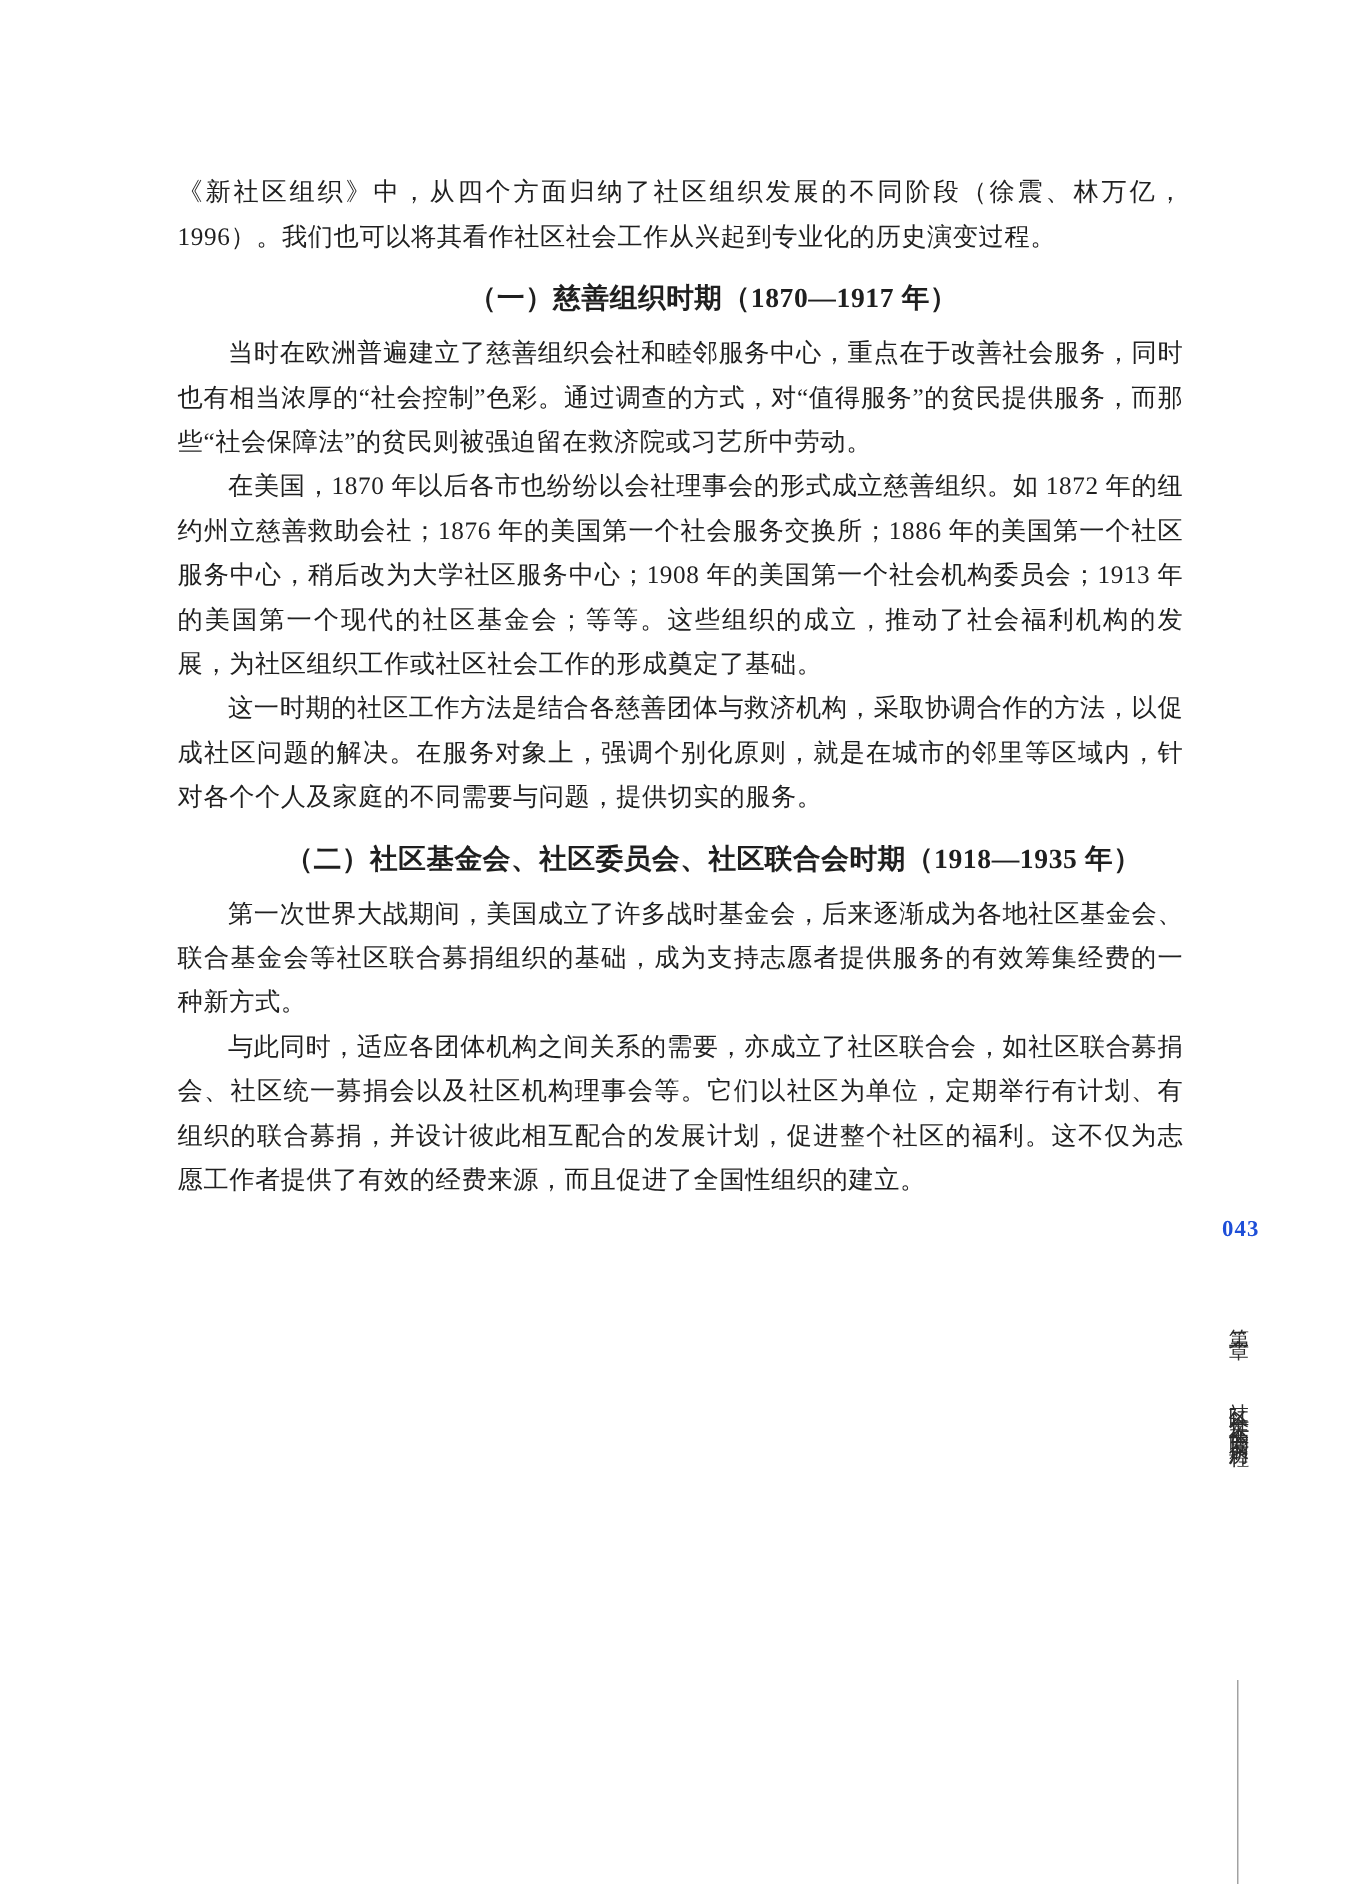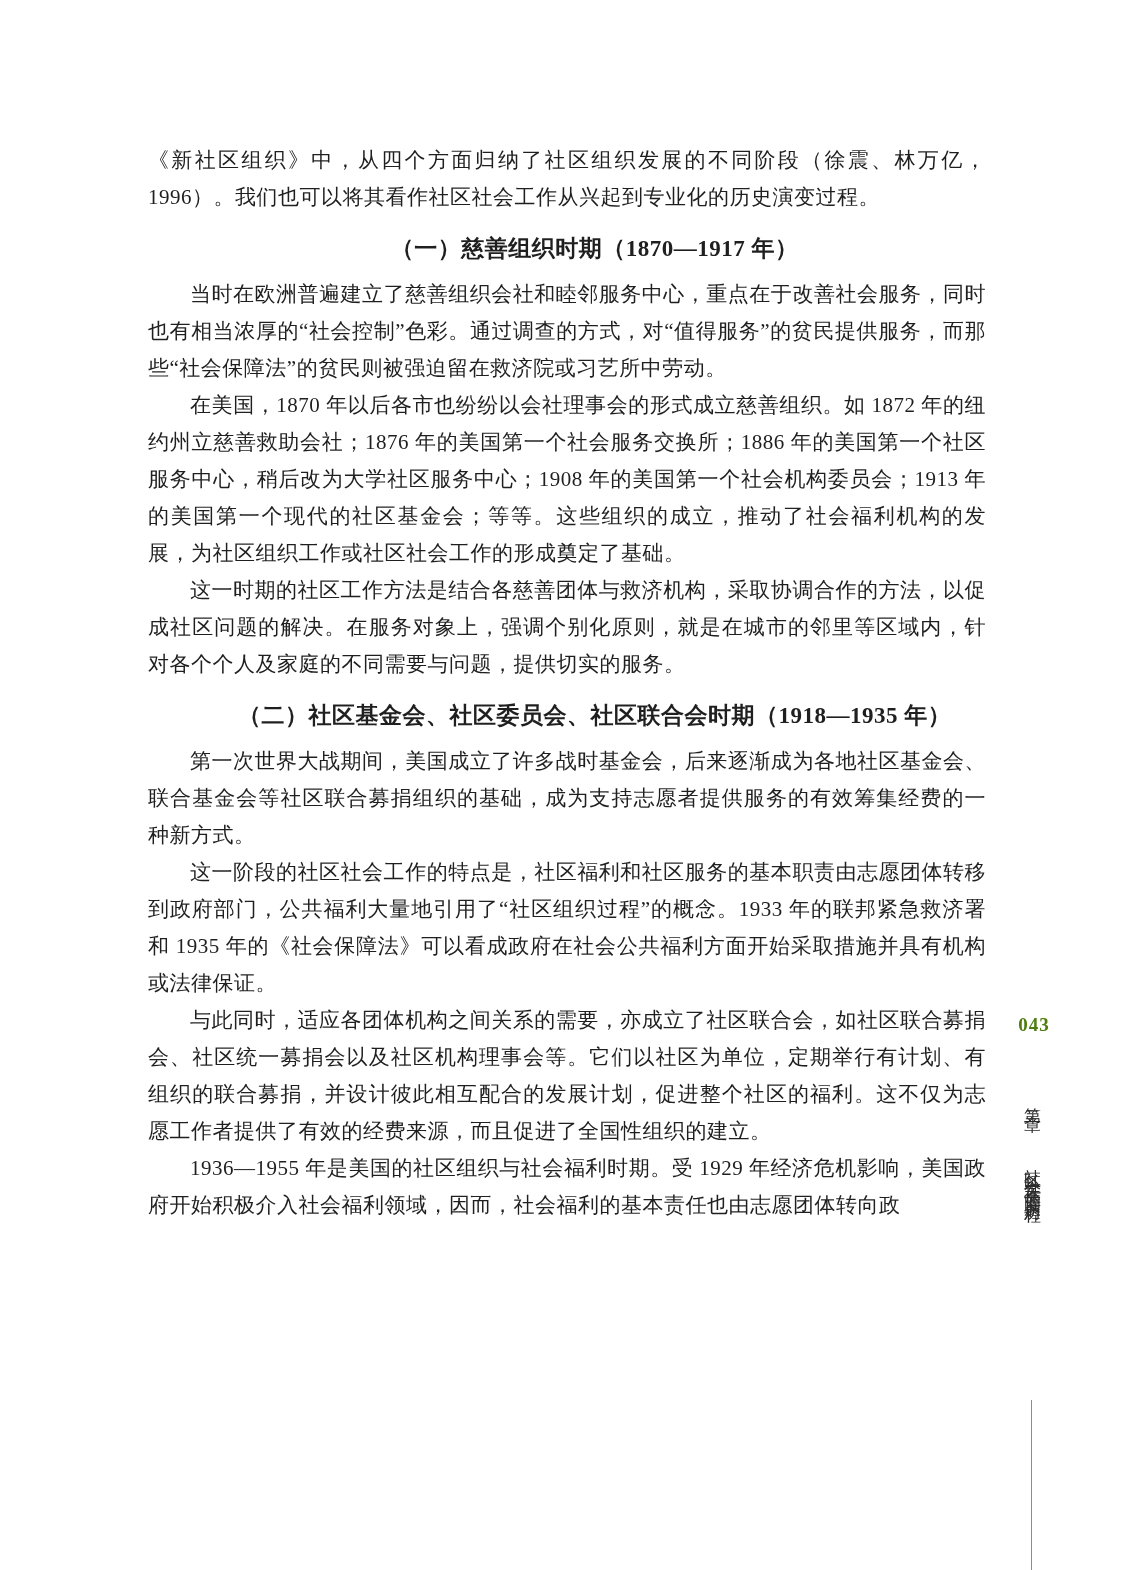--- a/index.html
+++ b/index.html
@@ -38,21 +38,21 @@
     text-align: center;
   }
   .page-number {
     position: absolute;
     left: 1008px; top: 1014px;
     width: 52px;
     text-align: center;
     font-size: 19px;
     font-weight: bold;
     letter-spacing: 1px;
-    color: #4d7c0f;
+    color: #1d4ed8;
   }
   .vertical-title {
     position: absolute;
     left: 1021px; top: 1094px;
     writing-mode: vertical-rl;
     text-orientation: upright;
     font-size: 17px;
     letter-spacing: 4px;
     color: #2a2a2a;
     white-space: nowrap;
@@ -73,24 +73,22 @@
   <main class="column">
     <p class="body no-indent">《新社区组织》中，从四个方面归纳了社区组织发展的不同阶段（徐震、林万亿，1996）。我们也可以将其看作社区社会工作从兴起到专业化的历史演变过程。</p>
 
     <h2 class="heading">（一）慈善组织时期（1870—1917 年）</h2>
     <p class="body">当时在欧洲普遍建立了慈善组织会社和睦邻服务中心，重点在于改善社会服务，同时也有相当浓厚的“社会控制”色彩。通过调查的方式，对“值得服务”的贫民提供服务，而那些“社会保障法”的贫民则被强迫留在救济院或习艺所中劳动。</p>
     <p class="body">在美国，1870 年以后各市也纷纷以会社理事会的形式成立慈善组织。如 1872 年的纽约州立慈善救助会社；1876 年的美国第一个社会服务交换所；1886 年的美国第一个社区服务中心，稍后改为大学社区服务中心；1908 年的美国第一个社会机构委员会；1913 年的美国第一个现代的社区基金会；等等。这些组织的成立，推动了社会福利机构的发展，为社区组织工作或社区社会工作的形成奠定了基础。</p>
     <p class="body">这一时期的社区工作方法是结合各慈善团体与救济机构，采取协调合作的方法，以促成社区问题的解决。在服务对象上，强调个别化原则，就是在城市的邻里等区域内，针对各个个人及家庭的不同需要与问题，提供切实的服务。</p>
 
     <h2 class="heading">（二）社区基金会、社区委员会、社区联合会时期（1918—1935 年）</h2>
     <p class="body">第一次世界大战期间，美国成立了许多战时基金会，后来逐渐成为各地社区基金会、联合基金会等社区联合募捐组织的基础，成为支持志愿者提供服务的有效筹集经费的一种新方式。</p>
-    <p class="body">这一阶段的社区社会工作的特点是，社区福利和社区服务的基本职责由志愿团体转移到政府部门，公共福利大量地引用了“社区组织过程”的概念。1933 年的联邦紧急救济署和 1935 年的《社会保障法》可以看成政府在社会公共福利方面开始采取措施并具有机构或法律保证。</p>
     <p class="body">与此同时，适应各团体机构之间关系的需要，亦成立了社区联合会，如社区联合募捐会、社区统一募捐会以及社区机构理事会等。它们以社区为单位，定期举行有计划、有组织的联合募捐，并设计彼此相互配合的发展计划，促进整个社区的福利。这不仅为志愿工作者提供了有效的经费来源，而且促进了全国性组织的建立。</p>
 
-    <p class="body">1936—1955 年是美国的社区组织与社会福利时期。受 1929 年经济危机影响，美国政府开始积极介入社会福利领域，因而，社会福利的基本责任也由志愿团体转向政</p>
   </main>
 
   <div class="page-number">043</div>
 
   <div class="vertical-title">
     <span class="chapter-label">第二章</span>
     <span class="chapter-name">社区社会工作的发展历程</span>
   </div>
 
   <div class="vertical-rule"></div>

